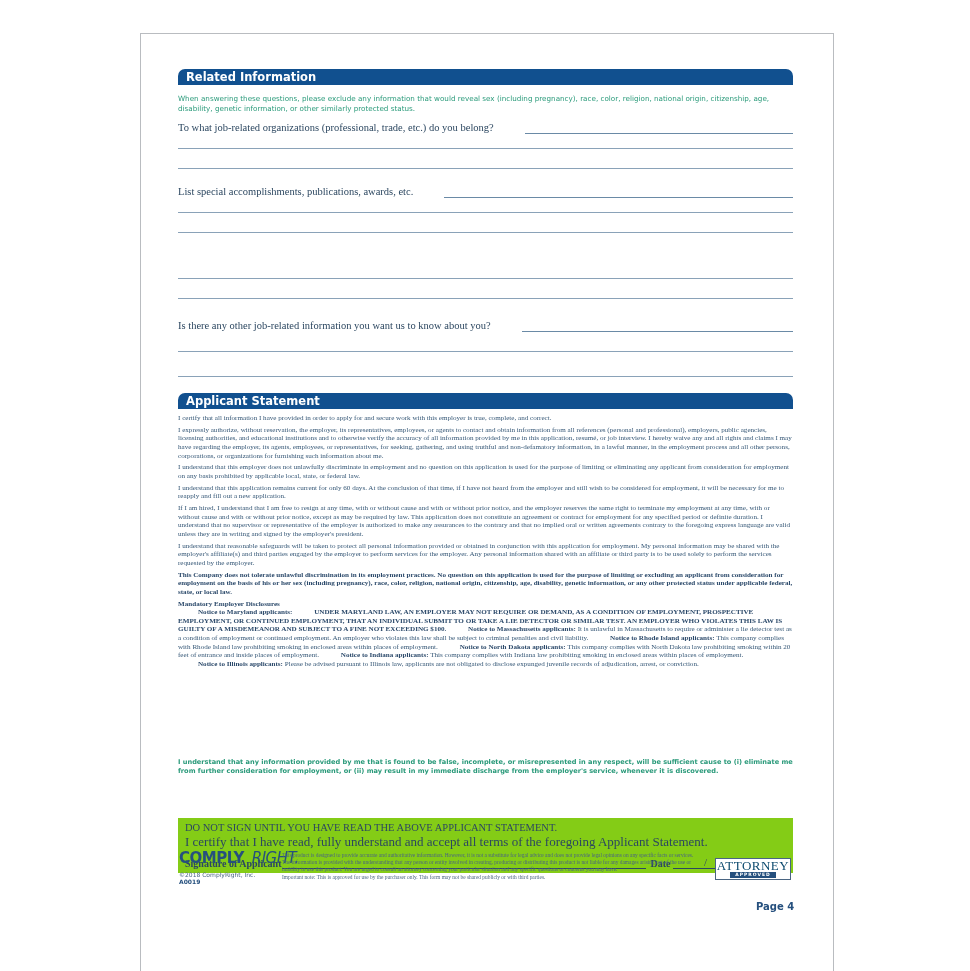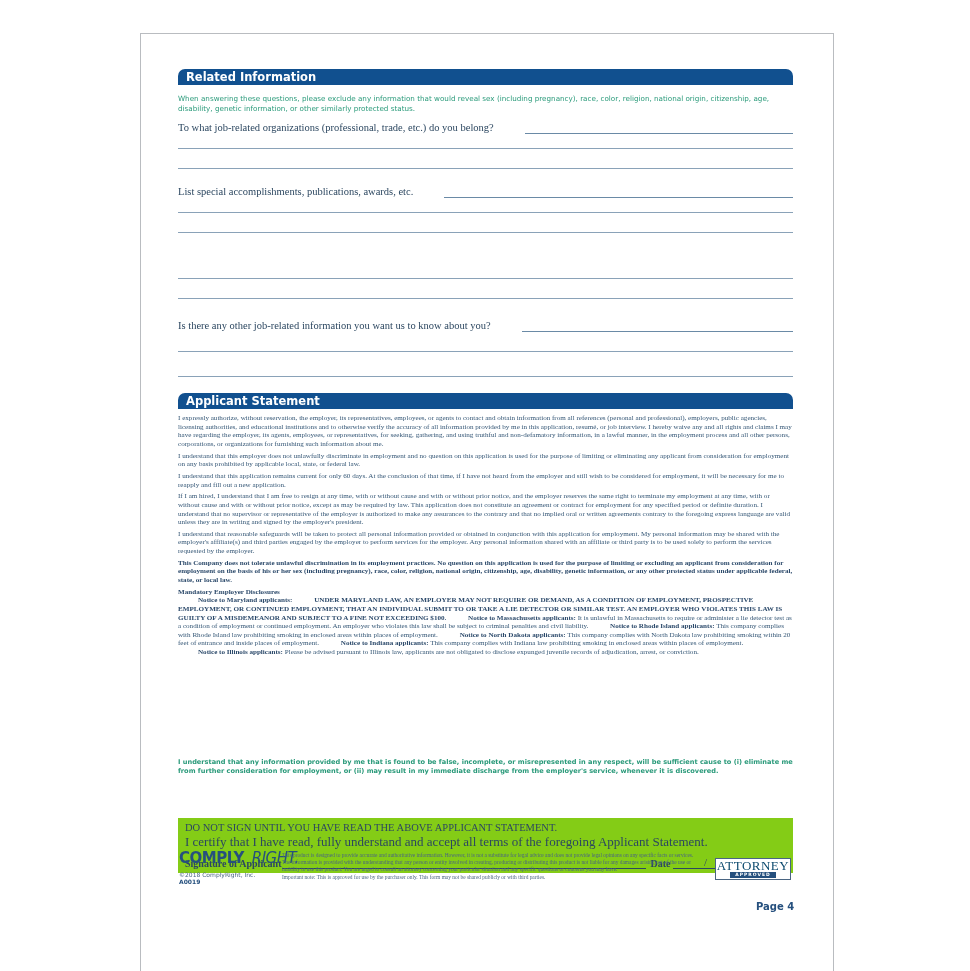--- a/index.html
+++ b/index.html
@@ -121,20 +121,21 @@
     <span class="q-line"></span>
   </div>
   <div class="rule" style="top:317px;"></div>
   <div class="rule" style="top:342px;"></div>
 
   <div class="section-bar" style="top:359px;">
     <span>Applicant Statement</span>
   </div>
 
   <div class="stmt" style="top:380px;">
+    <p>I certify that all information I have provided in order to apply for and secure work with this employer is true, complete, and correct.</p>
     <p>I expressly authorize, without reservation, the employer, its representatives, employees, or agents to contact and obtain information from all references (personal and professional), employers, public agencies, licensing authorities, and educational institutions and to otherwise verify the accuracy of all information provided by me in this application, resumé, or job interview. I hereby waive any and all rights and claims I may have regarding the employer, its agents, employees, or representatives, for seeking, gathering, and using truthful and non-defamatory information, in a lawful manner, in the employment process and all other persons, corporations, or organizations for furnishing such information about me.</p>
     <p>I understand that this employer does not unlawfully discriminate in employment and no question on this application is used for the purpose of limiting or eliminating any applicant from consideration for employment on any basis prohibited by applicable local, state, or federal law.</p>
     <p>I understand that this application remains current for only 60 days. At the conclusion of that time, if I have not heard from the employer and still wish to be considered for employment, it will be necessary for me to reapply and fill out a new application.</p>
     <p>If I am hired, I understand that I am free to resign at any time, with or without cause and with or without prior notice, and the employer reserves the same right to terminate my employment at any time, with or without cause and with or without prior notice, except as may be required by law. This application does not constitute an agreement or contract for employment for any specified period or definite duration. I understand that no supervisor or representative of the employer is authorized to make any assurances to the contrary and that no implied oral or written agreements contrary to the foregoing express language are valid unless they are in writing and signed by the employer's president.</p>
     <p>I understand that reasonable safeguards will be taken to protect all personal information provided or obtained in conjunction with this application for employment. My personal information may be shared with the employer's affiliate(s) and third parties engaged by the employer to perform services for the employer. Any personal information shared with an affiliate or third party is to be used solely to perform the services requested by the employer.</p>
     <p class="bold">This Company does not tolerate unlawful discrimination in its employment practices. No question on this application is used for the purpose of limiting or excluding an applicant from consideration for employment on the basis of his or her sex (including pregnancy), race, color, religion, national origin, citizenship, age, disability, genetic information, or any other protected status under applicable federal, state, or local law.</p>
     <div class="bold">Mandatory Employer Disclosures</div>
     <p>
       <b>Notice to Maryland applicants:</b>
       <b>UNDER MARYLAND LAW, AN EMPLOYER MAY NOT REQUIRE OR DEMAND, AS A CONDITION OF EMPLOYMENT, PROSPECTIVE EMPLOYMENT, OR CONTINUED EMPLOYMENT, THAT AN INDIVIDUAL SUBMIT TO OR TAKE A LIE DETECTOR OR SIMILAR TEST. AN EMPLOYER WHO VIOLATES THIS LAW IS GUILTY OF A MISDEMEANOR AND SUBJECT TO A FINE NOT EXCEEDING $100.</b>

